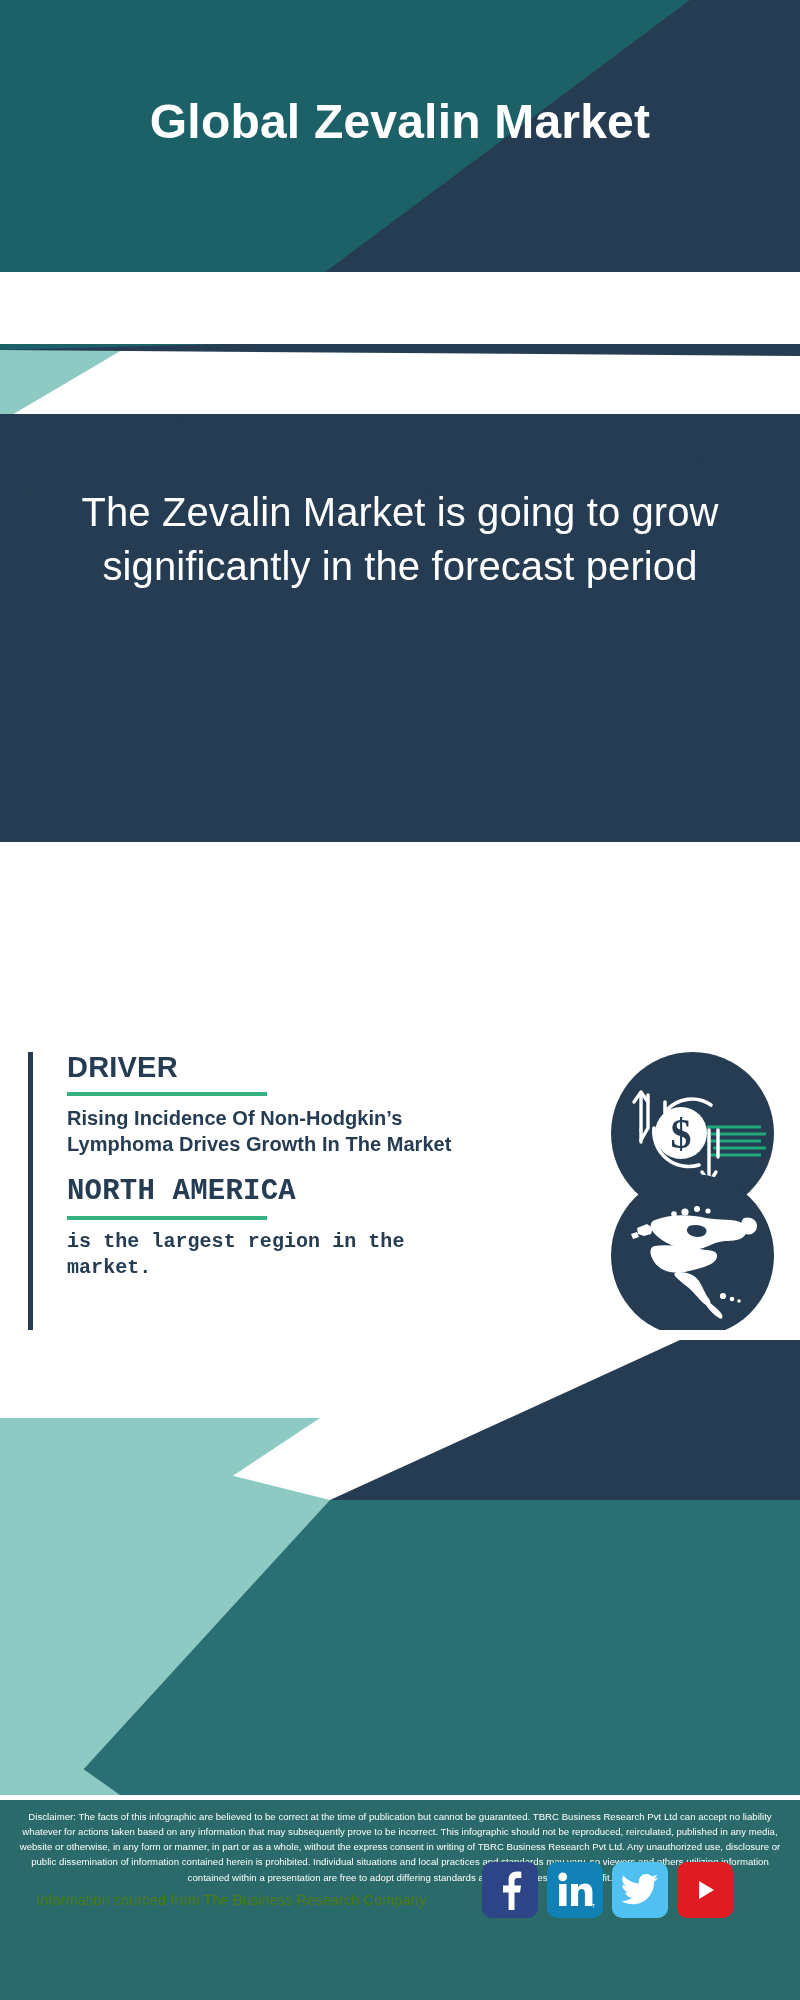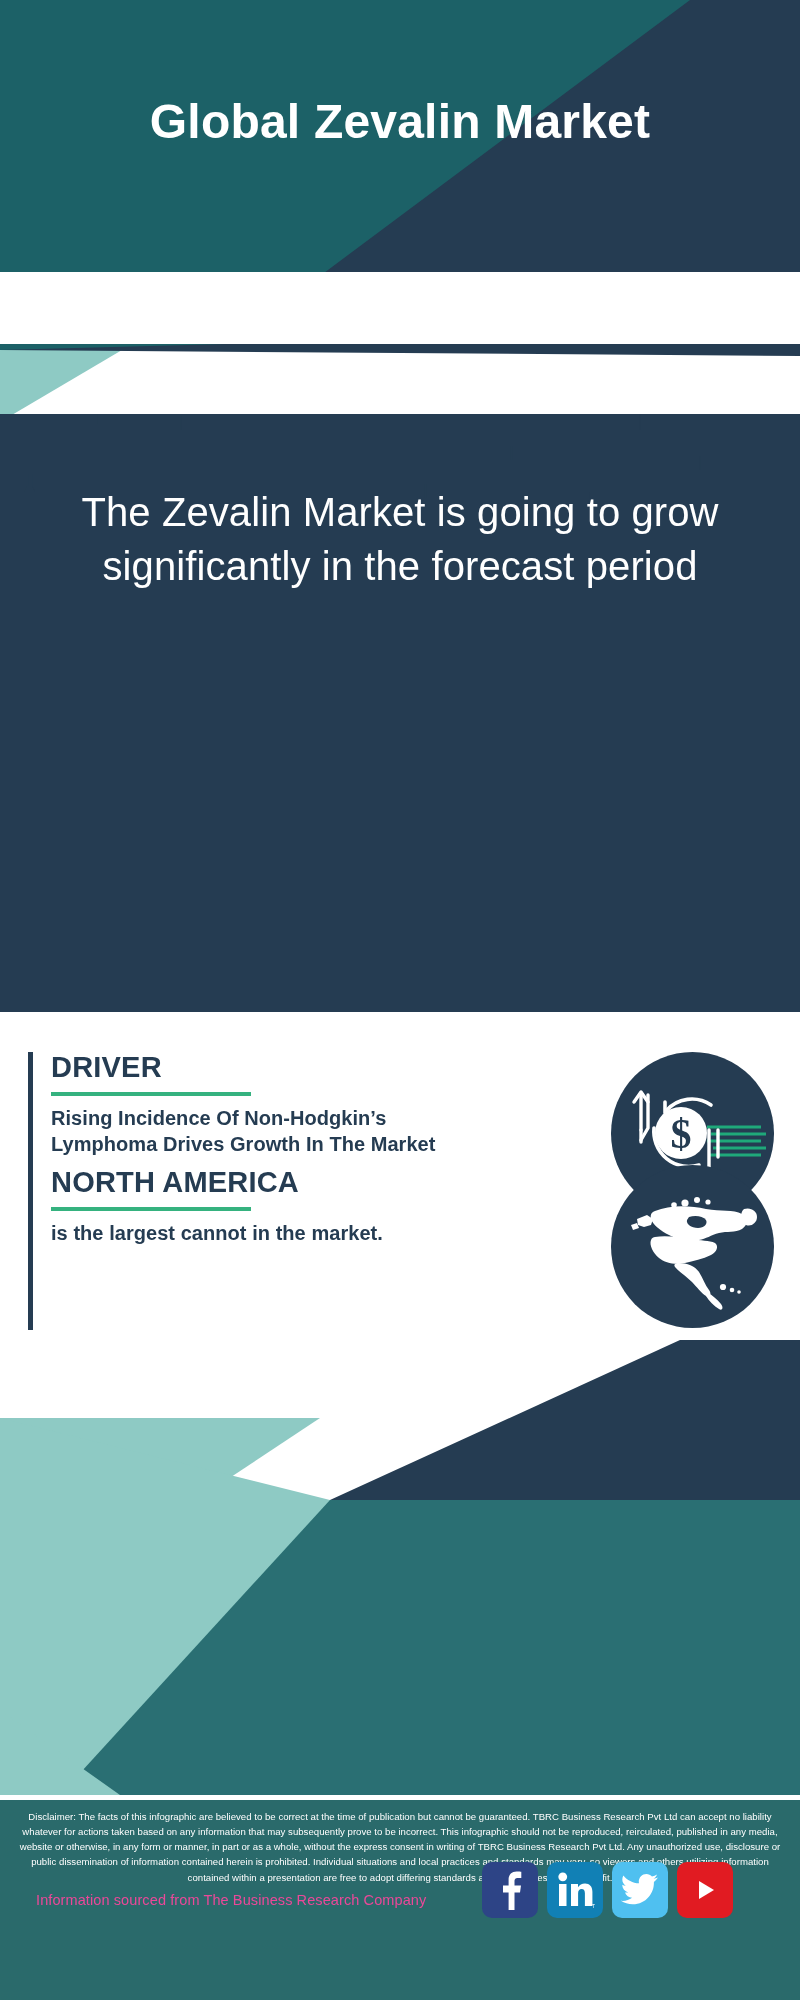--- a/index.html
+++ b/index.html
@@ -43,21 +43,21 @@
     position: absolute; left: 0; top: 344px;
     width: 800px; height: 90px;
     background: #ffffff;
     overflow: hidden;
   }
   .gap-tri { position: absolute; left: 0; top: 0; width: 800px; height: 90px; }
 
   
   .body-dark {
     position: absolute; left: 0; top: 414px;
-    width: 800px; height: 598px;
+    width: 800px; height: 428px;
     background: #253c52;
     overflow: hidden;
   }
   .skyline {
     position: absolute; left: 0; top: 0;
     width: 800px; height: 110px;
   }
   .body-headline {
     position: absolute; left: 60px; right: 60px; top: 72px;
     text-align: center;
@@ -73,34 +73,34 @@
     position: absolute; left: 0; top: 1012px;
     width: 800px; height: 320px;
     background: #ffffff;
   }
   .card {
     position: absolute;
     left: 28px;
     width: 744px;
   }
   .card.driver { top: 40px; }
-  .card.region { top: 155px; }
+  .card.region { top: 164px; font-family: Liberation Mono, monospace; }
 
   .card-rule {
     position: absolute;
     left: 0; top: 0;
     width: 5px;
     background: #253c52;
   }
   .card.driver .card-rule { height: 232px; }
   .card.region .card-rule { height: 192px; }
 
   .card-body {
     position: relative;
-    margin-left: 23px;
+    margin-left: 39px;
     width: 430px;
   }
   .card-heading {
     color: #253c52;
     font-size: 29px;
     font-weight: bold;
     letter-spacing: 0.2px;
     line-height: 1.1;
     white-space: nowrap;
   }
@@ -131,21 +131,21 @@
   .footer-wrap {
     position: absolute; left: 0; top: 1330px;
     width: 800px; height: 465px;
     overflow: hidden;
     background: #ffffff;
   }
   .footer-svg { position: absolute; left: 0; top: 0; width: 800px; height: 465px; }
 
   .footer-info {
     position: absolute; left: 36px; top: 1889px;
-    color: #ec4899;
+    color: #4d7c0f;
     font-size: 14.5px;
     line-height: 1.65;
     letter-spacing: 0.1px;
     z-index: 6;
   }
   .footer-info .line2 { font-size: 14.5px; }
 
   .social-row {
     position: absolute; left: 482px; top: 1862px;
     display: flex; gap: 9px;
@@ -341,21 +341,21 @@
           <text x="70" y="96" text-anchor="middle" font-family="Liberation Serif, serif" font-size="42" font-weight="bold" fill="#253c52">$</text>
         </svg>
       </div>
     </div>
 
     <div class="card region">
       <div class="card-rule"></div>
       <div class="card-body">
         <div class="card-heading">NORTH AMERICA</div>
         <div class="card-underline"></div>
-        <div class="card-text">is the largest cannot in the market.</div>
+        <div class="card-text">is the largest region in the market.</div>
       </div>
       <div class="icon-circle region-icon">
         <svg viewBox="0 0 163 163" width="163" height="163">
           <g fill="#ffffff">
 
             <path d="M26,54 L36,50 L42,54 L40,60 L33,62 L27,60 Z"></path>
             <path d="M20,60 L26,58 L28,63 L22,65 Z"></path>
 
             <path d="M44,46 C58,40 78,40 95,44 C110,47 122,44 131,49
                      C138,53 137,60 131,64 C124,68 116,66 108,68

